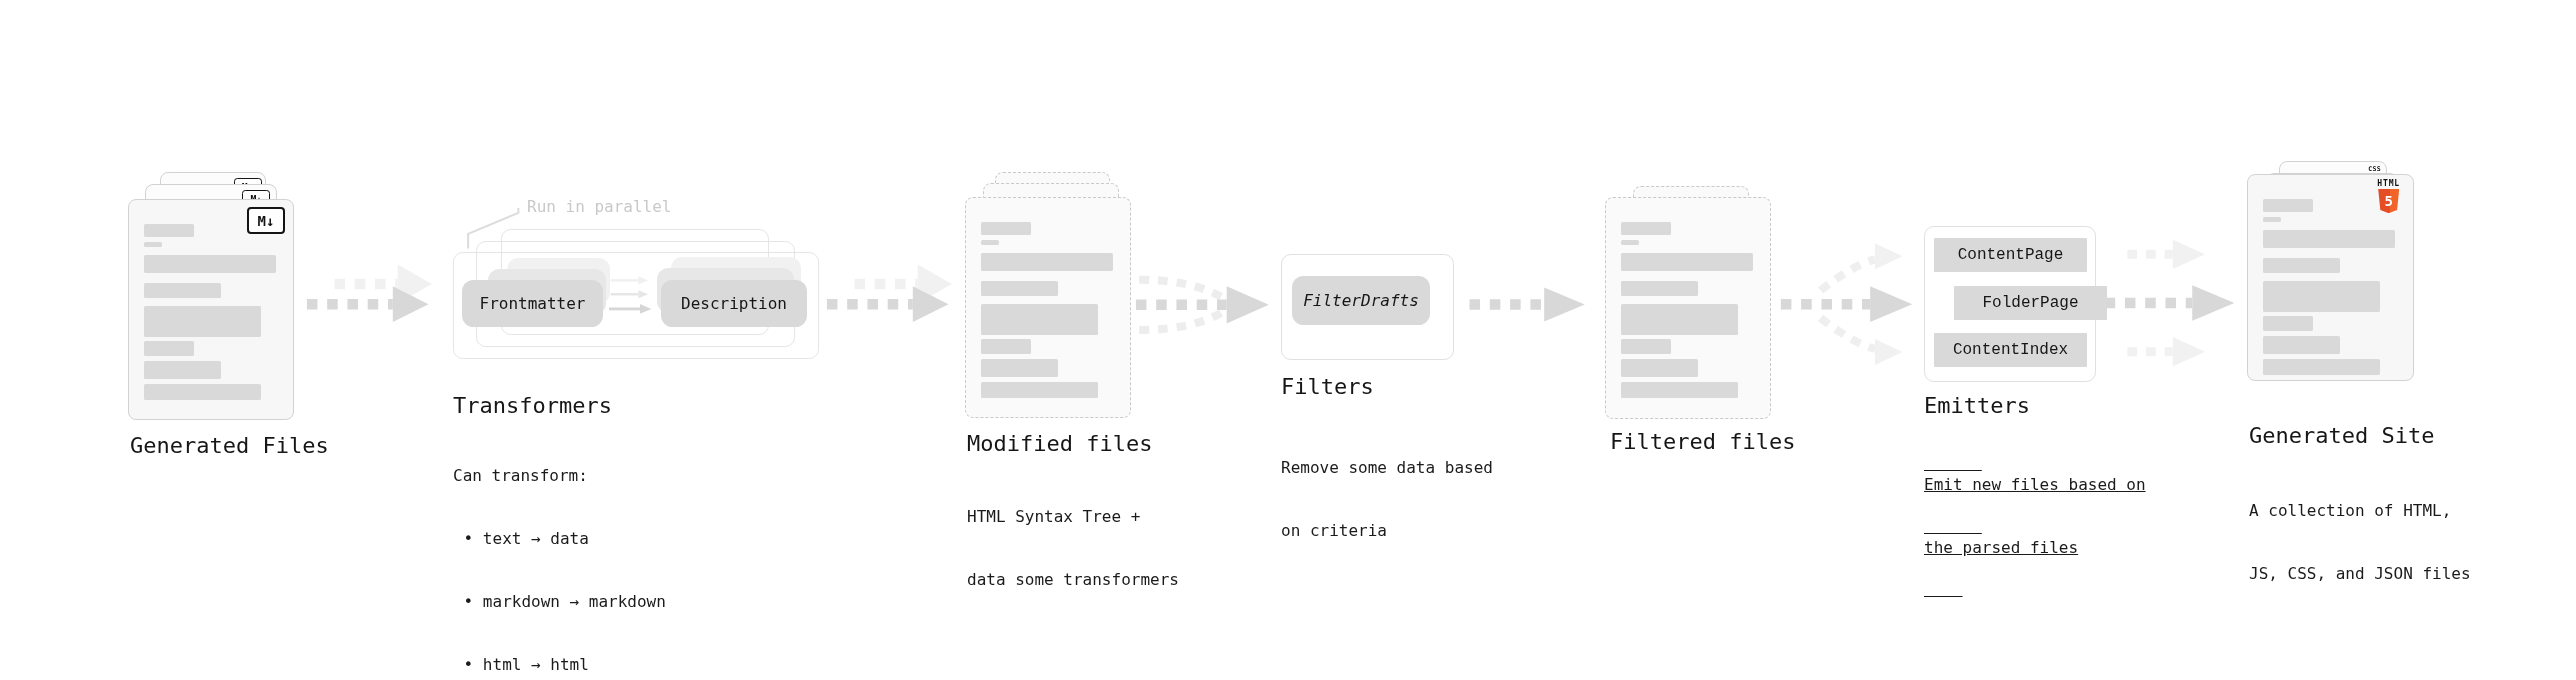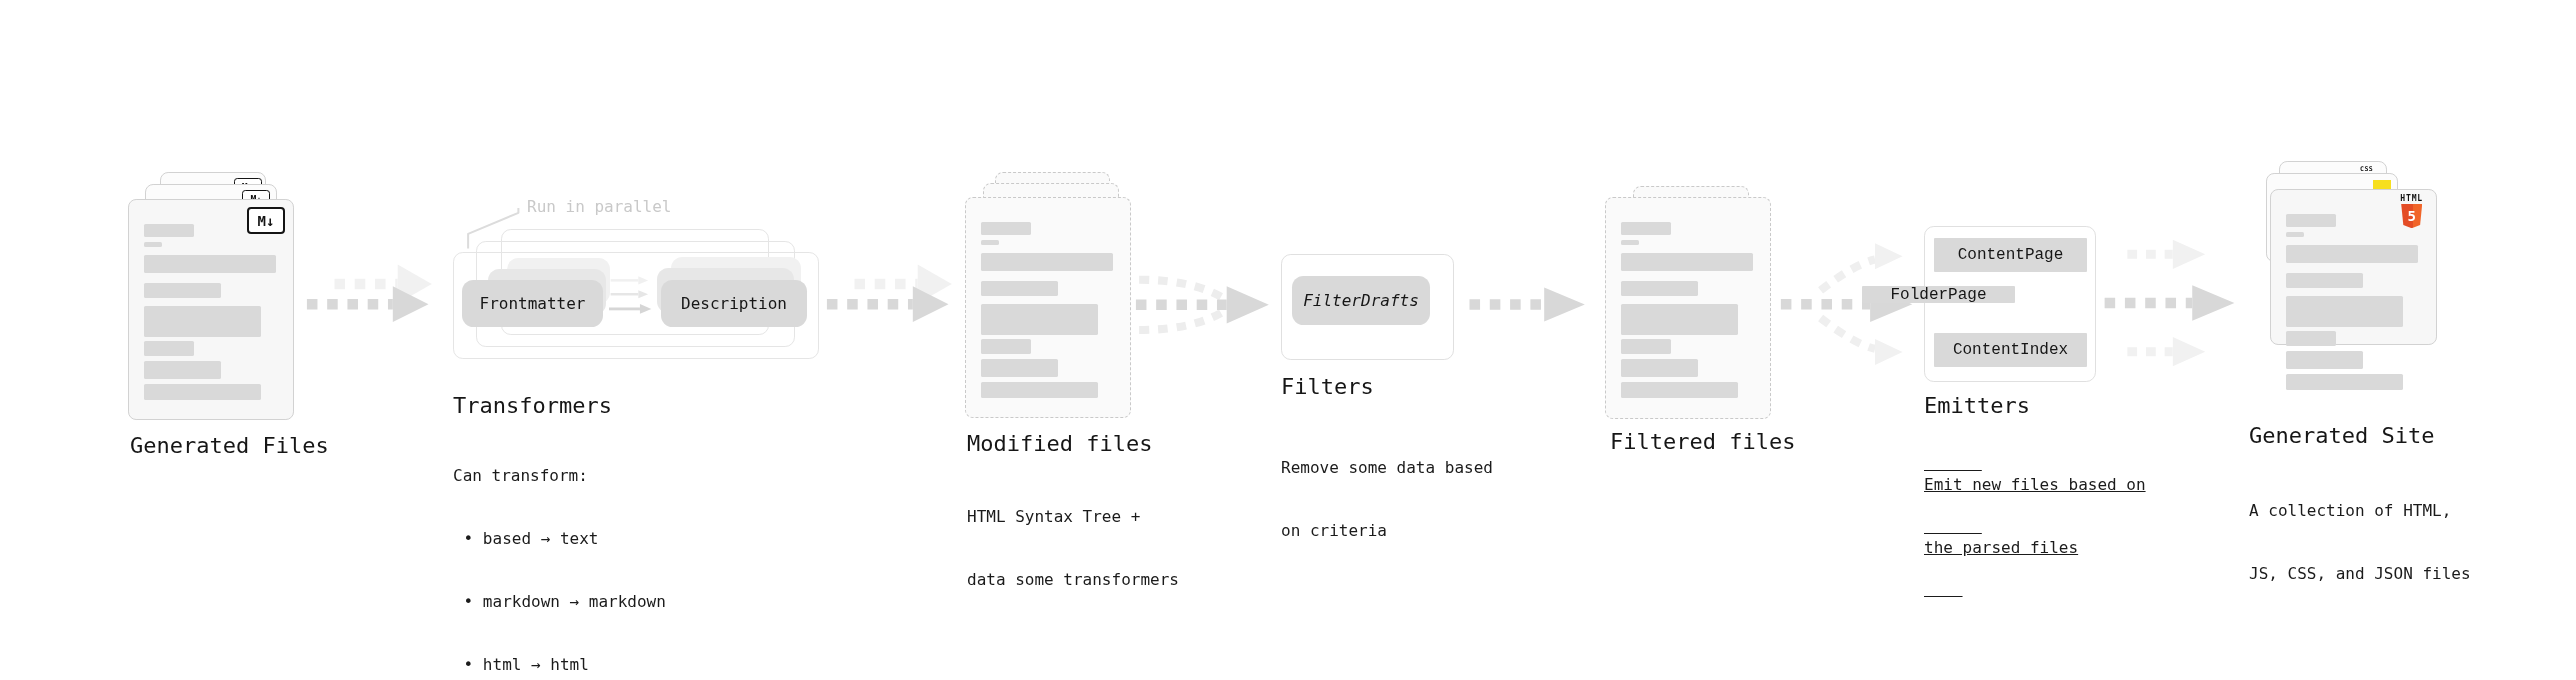--- a/index.html
+++ b/index.html
@@ -31,21 +31,21 @@
             align-items:center;justify-content:center;white-space:pre;}
   .md-badge.big{width:34px;height:23px;border:2.4px solid #141414;border-radius:4.1px;font-size:14px;right:8.1px;top:7.3px;}
   .md-badge.mini{width:26px;height:16.3px;border:1.6px solid #141414;border-radius:3.3px;font-size:9.8px;}
   
   .h5-badge{position:absolute;right:9.8px;top:4.1px;width:29px;text-align:center;z-index:4;}
   .h5-badge .word{font-size:8.1px;font-weight:bold;letter-spacing:0.8px;color:#111;line-height:9px;}
   .h5-badge .shield{width:21px;height:24.4px;margin:0.8px auto 0;color:#fff;font-size:14px;font-weight:bold;
         display:flex;align-items:center;justify-content:center;
         background:linear-gradient(90deg,#e44d26 55%,#f16529 55%);
         clip-path:polygon(0 0,100% 0,90% 87%,50% 100%,10% 87%);}
-  .css-badge{position:absolute;width:21px;text-align:left;}
+  .css-badge{position:absolute;width:21px;text-align:right;}
   .css-badge .word{font-size:6.5px;font-weight:bold;color:#111;line-height:7.3px;letter-spacing:0.4px;}
   .css-badge .ubar{height:3.3px;background:#2965f1;margin-top:0.8px;border-radius:0.8px;}
   .js-badge{position:absolute;width:18px;height:9.8px;background:#f7df1e;}
   svg{position:absolute;overflow:visible;}
 </style>
 </head>
 <body>
 
 <div class="canvas">
 
@@ -100,21 +100,21 @@
       <polygon points="38,38 52,44 38,50" fill="#d6d6d6"></polygon>
     </svg>
 
     <div class="node ghost2" style="left:671px;top:257px;width:130px;height:44px;"></div>
     <div class="node ghost1" style="left:657px;top:268px;width:137px;height:45px;"></div>
     <div class="node" style="left:661px;top:280px;width:146px;height:47px;">Description</div>
 
     <div class="station-label" style="left:453px;top:393px;">Transformers</div>
     <div class="body-text" style="left:453px;top:423px;">
       <div>Can transform:</div>
-      <div class="indent">• based → text</div>
+      <div class="indent">• text → data</div>
       <div class="indent">• markdown → markdown</div>
       <div class="indent">• html → html</div>
     </div>
   </div>
 
   <svg style="left:822px;top:258px;" width="146" height="77" viewBox="0 0 180 95">
     <line x1="40" y1="32" x2="118" y2="32" stroke="#f1f1f1" stroke-width="13" stroke-dasharray="13 12"></line>
     <polygon points="118,8 160,32 118,56" fill="#f1f1f1"></polygon>
     <line x1="6" y1="57" x2="112" y2="57" stroke="#d8d8d8" stroke-width="13" stroke-dasharray="13 12"></line>
     <polygon points="112,35 156,57 112,79" fill="#d8d8d8"></polygon>
@@ -182,21 +182,21 @@
     <polygon points="122,4 156,20 122,36" fill="#f1f1f1"></polygon>
     <path d="M 55,96 Q 96,128 122,134" fill="none" stroke="#efefef" stroke-width="10" stroke-dasharray="12 11"></path>
     <polygon points="122,122 156,138 122,154" fill="#f1f1f1"></polygon>
     <line x1="6" y1="79" x2="116" y2="79" stroke="#d8d8d8" stroke-width="13" stroke-dasharray="13 12"></line>
     <polygon points="116,57 168,79 116,101" fill="#d8d8d8"></polygon>
   </svg>
 
   <div>
     <div class="box" style="left:1924px;top:226px;width:172px;height:156px;"></div>
     <div class="node small" style="left:1934px;top:238px;width:153px;height:34px;">ContentPage</div>
-    <div class="node small" style="left:1862px;top:286px;width:153px;height:17px;">FolderPage</div>
+    <div class="node small" style="left:1954px;top:286px;width:153px;height:34px;">FolderPage</div>
     <div class="node small" style="left:1934px;top:333px;width:153px;height:34px;">ContentIndex</div>
     <div class="station-label" style="left:1924px;top:393px;">Emitters</div>
     <div class="body-text" style="left:1924px;top:432px;text-decoration:underline;">
       <div>Emit new files based on</div>
       <div>the parsed files</div>
     </div>
   </div>
 
   <svg style="left:2103px;top:234px;" width="142" height="138" viewBox="0 0 175 170">
     <line x1="30" y1="25" x2="86" y2="25" stroke="#f1f1f1" stroke-width="11" stroke-dasharray="12 11"></line>
@@ -210,21 +210,21 @@
   <div>
     <div class="card solid backlayer z1" style="left:2279px;top:161px;width:108px;height:89px;">
       <div class="css-badge" style="right:4.9px;top:4.1px;">
         <div class="word">CSS</div>
         <div class="ubar"></div>
       </div>
     </div>
     <div class="card solid backlayer z2" style="left:2266px;top:173px;width:132px;height:89px;">
       <div class="js-badge" style="right:5.7px;top:5.7px;"></div>
     </div>
-    <div class="card solid z3 doc-bars" style="left:2247px;top:189px;width:167px;height:156px;margin-left:23px;">
+    <div class="card solid z3 doc-bars" style="left:2247px;top:174px;width:167px;height:207px;">
       <div class="h5-badge">
         <div class="word">HTML</div>
         <div class="shield">5</div>
       </div>
     <div class="bar" style="left: 15.4px; top: 24.4px; width: 50px; height: 12.2px;"></div>
         <div class="bar" style="left: 15.4px; top: 42px; width: 18px; height: 4.9px;"></div>
         <div class="bar" style="left: 15.4px; top: 55px; width: 132px; height: 18px;"></div>
         <div class="bar" style="left: 15.4px; top: 83px; width: 77px; height: 14.6px;"></div>
         <div class="bar" style="left: 15.4px; top: 106px; width: 117px; height: 31px;"></div>
         <div class="bar" style="left: 15.4px; top: 141px; width: 50px; height: 15.4px;"></div>

